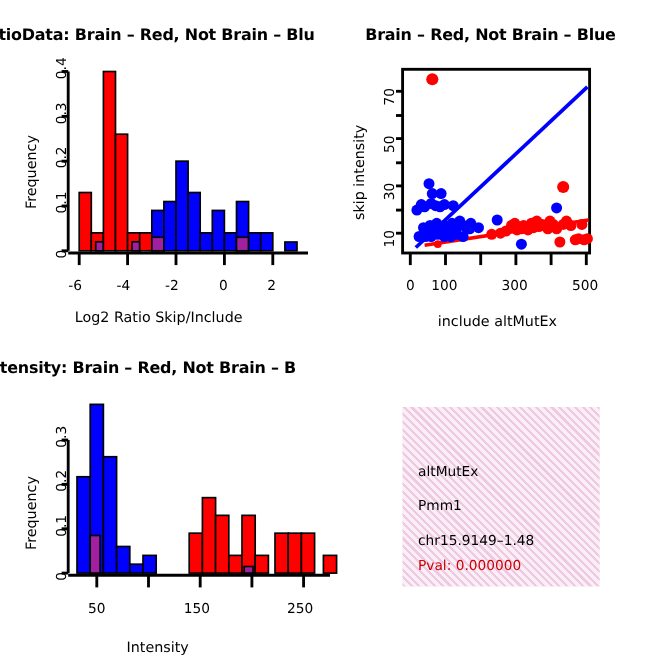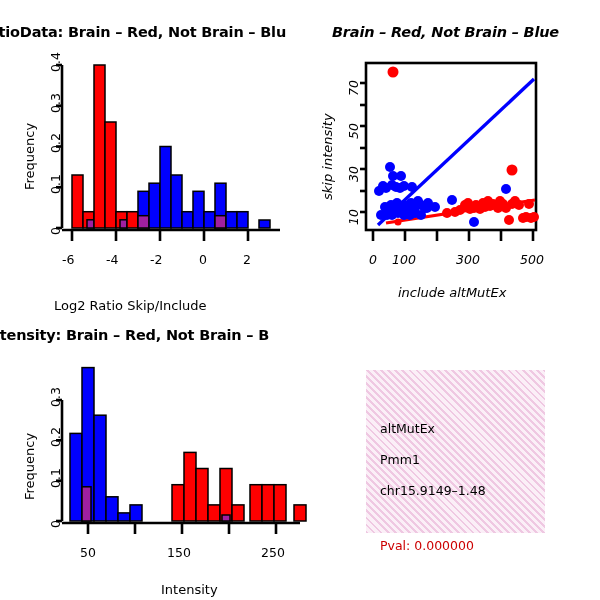--- a/index.html
+++ b/index.html
@@ -31,21 +31,21 @@
 </style>
 </head>
 <body>
 
 <div class="panel" style="left:0;top:0;width:300px;height:310px;">
 
   <div class="title" style="position:absolute;left:-22px;top:24px;">RatioData: Brain – Red, Not Brain – Blu</div>
 
   <div class="axlab vtext" style="position:absolute;left:22px;top:190px;transform:rotate(-90deg);">Frequency</div>
 
-  <div class="axlab" style="position:absolute;left:54px;top:282px;margin-top:16px;">Log2 Ratio Skip/Include</div>
+  <div class="axlab" style="position:absolute;left:68px;top:282px;">Log2 Ratio Skip/Include</div>
 
   <svg width="300" height="265" style="position:absolute;left:0;top:45px;">
     <g>
       <path class="axis-line" d="M62,20 L62,183"></path>
       <path class="axis-line" d="M56,20 L62,20"></path>
       <path class="axis-line" d="M56,60.75 L62,60.75"></path>
       <path class="axis-line" d="M56,101.5 L62,101.5"></path>
       <path class="axis-line" d="M56,142.25 L62,142.25"></path>
       <path class="axis-line" d="M56,183 L62,183"></path>
     </g>
@@ -92,21 +92,21 @@
 
   <div>
     <div class="tick" style="position:absolute;left:62px;top:252px;">-6</div>
     <div class="tick" style="position:absolute;left:106px;top:252px;">-4</div>
     <div class="tick" style="position:absolute;left:150px;top:252px;">-2</div>
     <div class="tick" style="position:absolute;left:199px;top:252px;">0</div>
     <div class="tick" style="position:absolute;left:243px;top:252px;">2</div>
   </div>
 </div>
 
-<div class="panel" style="left:300px;top:0;width:300px;height:310px;font-style:italic;">
+<div class="panel" style="left:300px;top:0;width:300px;height:310px;">
 
   <div class="title" style="position:absolute;left:32px;top:24px;">Brain – Red, Not Brain – Blue</div>
 
   <div class="axlab vtext" style="position:absolute;left:20px;top:200px;transform:rotate(-90deg);">skip intensity</div>
 
   <div class="axlab" style="position:absolute;left:98px;top:285px;">include altMutEx</div>
 
   <svg width="300" height="260" style="position:absolute;left:0;top:45px;">
     <rect class="box-frame" x="66" y="18" width="170" height="167"></rect>
     <g>
@@ -221,21 +221,21 @@
     <div class="tick" style="position:absolute;left:220px;top:252px;text-align:right;">500</div>
   </div>
 </div>
 
 <div class="panel" style="left:0;top:310px;width:300px;height:290px;">
 
   <div class="title" style="position:absolute;left:-30px;top:17px;">ne Itensity: Brain – Red, Not Brain – B</div>
 
   <div class="axlab vtext" style="position:absolute;left:22px;top:190px;transform:rotate(-90deg);">Frequency</div>
 
-  <div class="axlab" style="position:absolute;left:115px;top:272px;margin-left:46px;">Intensity</div>
+  <div class="axlab" style="position:absolute;left:115px;top:272px;">Intensity</div>
 
   <svg width="300" height="250" style="position:absolute;left:0;top:45px;">
     <g>
       <path class="axis-line" d="M62,45 L62,166"></path>
       <path class="axis-line" d="M56,45 L62,45"></path>
       <path class="axis-line" d="M56,85.3 L62,85.3"></path>
       <path class="axis-line" d="M56,125.7 L62,125.7"></path>
       <path class="axis-line" d="M56,166 L62,166"></path>
     </g>
     <g>
@@ -279,17 +279,17 @@
     <div class="tick" style="position:absolute;left:80px;top:235px;">50</div>
     <div class="tick" style="position:absolute;left:167px;top:235px;">150</div>
     <div class="tick" style="position:absolute;left:261px;top:235px;">250</div>
   </div>
 </div>
 
 <div id="info-box">
   <div class="line" style="top:51px;">altMutEx</div>
   <div class="line" style="top:82px;">Pmm1</div>
   <div class="line" style="top:113px;">chr15.9149–1.48</div>
-  <div class="line pval" style="top:136px;margin-top:32px;">
+  <div class="line pval" style="top:136px;">
     <span>Pval:</span>
     <span>0.000000</span>
   </div>
 </div>
 
 </body></html>

